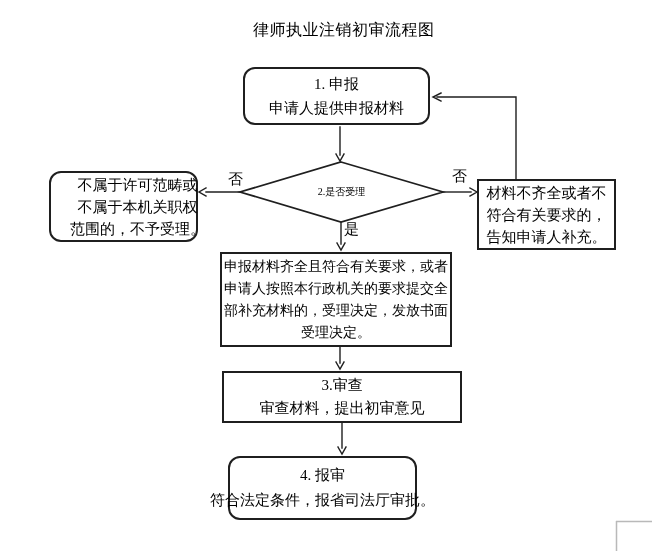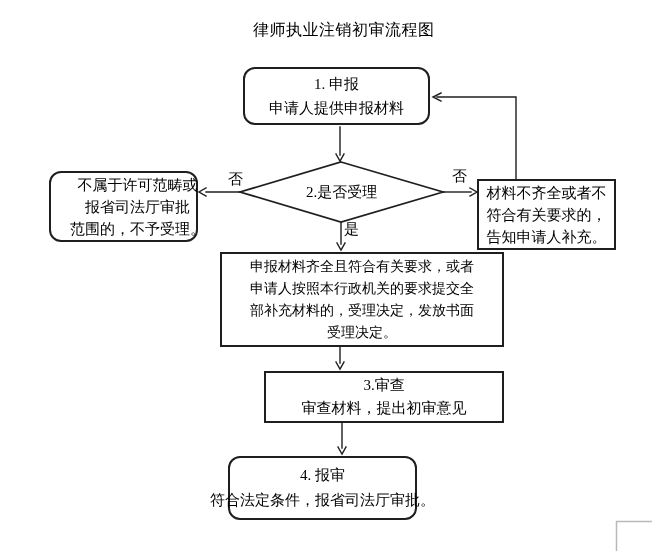--- a/index.html
+++ b/index.html
@@ -21,26 +21,26 @@
     position:absolute;box-sizing:border-box;
     border:2px solid #1f1f1f;background:#ffffff;
     display:flex;flex-direction:column;justify-content:center;align-items:center;
     text-align:right;font-size:15px;line-height:23px;
   }
   .rounded{border-radius:12px;}
   .node .ln{display:block;white-space:nowrap;}
   #node-step1{left:243px;top:67px;width:187px;height:58px;line-height:24px;}
   #node-not-accepted{left:49px;top:171px;width:149px;height:71px;line-height:22px;padding-left:28px;}
   #node-supplement{left:477px;top:179px;width:139px;height:71px;line-height:22px;}
-  #node-accepted{left:220px;top:252px;width:284px;height:95px;font-size:14px;line-height:22px;}
-  #node-step3{left:222px;top:371px;width:240px;height:52px;line-height:23px;margin-left:42px;}
+  #node-accepted{left:220px;top:252px;width:232px;height:95px;font-size:14px;line-height:22px;}
+  #node-step3{left:222px;top:371px;width:240px;height:52px;line-height:23px;}
   #node-step4{left:228px;top:456px;width:189px;height:64px;line-height:25px;}
   .decision-label{
     position:absolute;left:250px;top:181px;width:183px;height:22px;
-    text-align:center;font-size:15px;line-height:22px;background:transparent;
+    text-align:center;font-size:10px;line-height:22px;background:transparent;
   }
   .edge-label{
     position:absolute;font-size:15px;line-height:16px;white-space:nowrap;
     background:transparent;
   }
   #label-no-left{left:228px;top:171px;}
   #label-no-right{left:452px;top:168px;}
   #label-yes{left:344px;top:221px;}
 </style>
 </head>
@@ -96,21 +96,21 @@
 
   <div class="node rounded" id="node-step1">
     <span class="ln">1.  申报</span>
     <span class="ln">申请人提供申报材料</span>
   </div>
 
   <div class="decision-label">2.是否受理</div>
 
   <div class="node rounded" id="node-not-accepted">
     <span class="ln">不属于许可范畴或</span>
-    <span class="ln">报省司法厅审批</span>
+    <span class="ln">不属于本机关职权</span>
     <span class="ln">范围的，不予受理。</span>
   </div>
 
   <div class="node" id="node-supplement">
     <span class="ln">材料不齐全或者不</span>
     <span class="ln">符合有关要求的，</span>
     <span class="ln">告知申请人补充。</span>
   </div>
 
   <div class="node" id="node-accepted">

